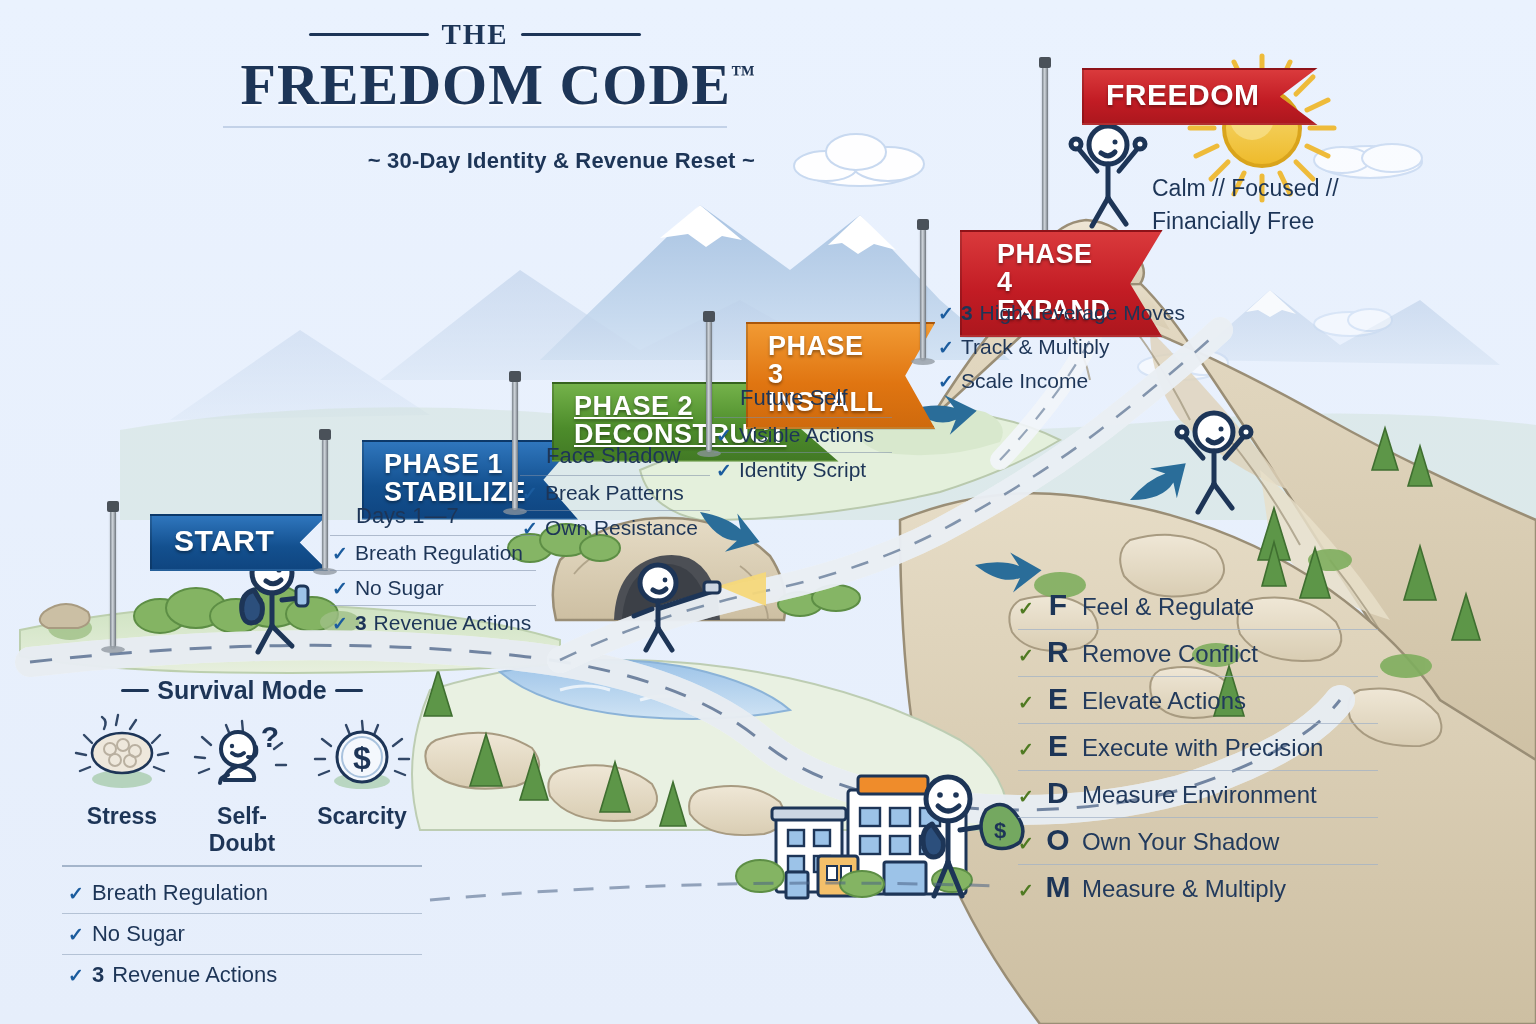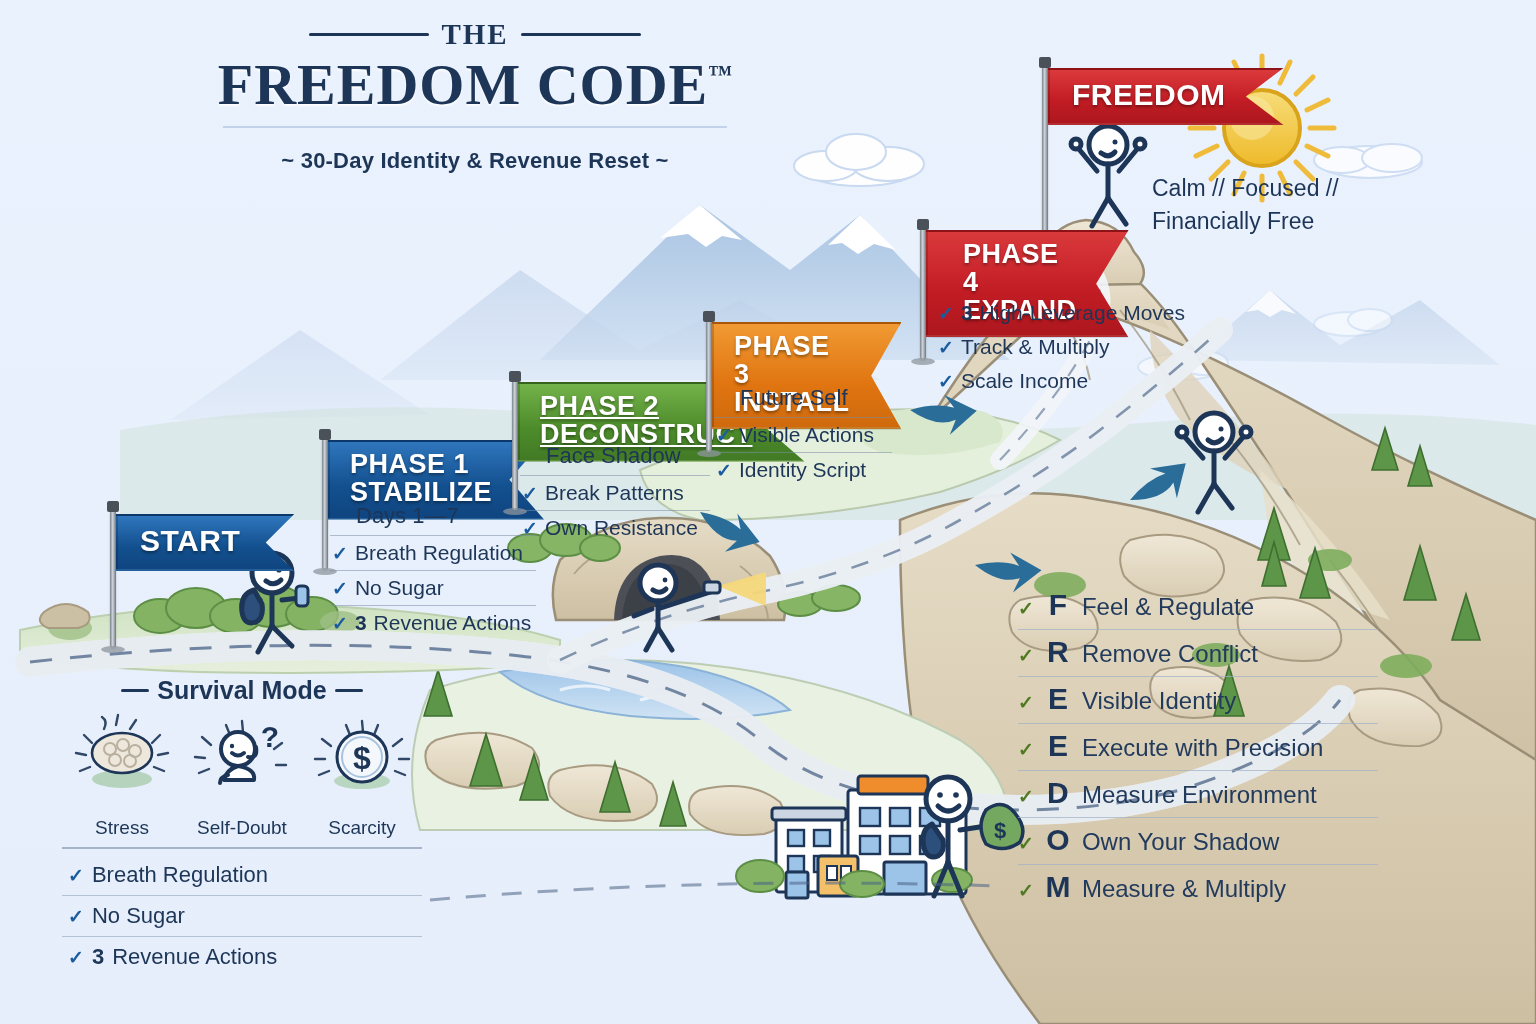--- a/index.html
+++ b/index.html
@@ -10,21 +10,21 @@
     font-family: "Liberation Sans", sans-serif;
   }
   #stage {
     position: relative;
     width: 1536px; height: 1024px;
     background: linear-gradient(180deg, #eaf1fd 0%, #e7eefb 55%, #e9f0fc 100%);
   }
   .abs { position: absolute; }
 
   
-  #title-block { left: 195px; top: 18px; width: 560px; text-align: center; }
+  #title-block { left: 195px; top: 18px; width: 560px; text-align: right; }
   #title-the-row { display: flex; align-items: center; justify-content: center; gap: 12px; }
   #title-the-row .rule { height: 3px; background: #1d3557; flex: 1 1 auto; max-width: 120px; border-radius: 2px;}
   #title-the {
     font-family: "Liberation Serif", serif;
     font-weight: bold; font-size: 29px; letter-spacing: 2px;
     color: #1d3557;
   }
   #title-main {
     font-family: "Liberation Serif", serif;
     font-weight: bold;
@@ -66,21 +66,21 @@
     position: absolute;
     color: #fff;
     padding: 9px 44px 11px 20px;
     line-height: 1.03;
     text-shadow: 0 2px 3px rgba(0,0,0,.38);
     border: 2px solid rgba(0,0,0,.18);
     box-shadow: 3px 4px 7px rgba(30,45,70,.30);
     clip-path: polygon(0 0, 100% 0, 100% 100%, 0 100%, 0 100%, 8% 50%);
     filter: none;
   }
-  .banner.notch { clip-path: polygon(0 0, 100% 0, 84% 50%, 100% 100%, 0 100%); padding-right: 50px; }
+  .banner.notch { clip-path: polygon(0 0, 100% 0, 84% 50%, 100% 100%, 0 100%); padding-right: 50px; margin-left: 34px; }
   .banner .l1 { font-weight: bold; font-size: 27px; letter-spacing: .5px; display:block; }
   .banner .l2 { font-weight: bold; font-size: 27px; letter-spacing: .5px; display:block; }
   .banner.small .l1 { font-size: 30px; }
   .b-blue   { background: linear-gradient(180deg,#2f76bd,#13508f 58%,#0f4580); }
   .b-green  { background: linear-gradient(180deg,#74b24a,#4d8c2b 58%,#427a25); text-decoration: underline; }
   .b-orange { background: linear-gradient(180deg,#f19a33,#e07511 58%,#cf6a0d); }
   .b-red    { background: linear-gradient(180deg,#da3a3c,#c21c24 58%,#ad171e); padding-left: 35px; }
 
   
   .phase-list { position: absolute; color: #1d3557; }
@@ -113,21 +113,21 @@
 
   
   #survival { left: 62px; top: 676px; width: 360px; }
   #survival .hd {
     display: flex; align-items: center; justify-content: center; gap: 8px;
     color: #1d3557; font-weight: bold; font-size: 25px; margin-bottom: 8px;
   }
   #survival .hd .dash { width: 28px; height: 3px; background: #1d3557; border-radius:2px;}
   #survival .icons { display: flex; justify-content: space-between; padding: 0 4px; }
   #survival .icon-cell { width: 112px; text-align: center; }
-  #survival .icon-cap { font-size: 19px; color: #1d3557; margin-top: 16px; }
+  #survival .icon-cap { font-size: 23px; color: #1d3557; margin-top: 2px; font-weight: bold; }
   #survival .bigsep { height: 2px; background: #8ea1bb; opacity:.75; margin: 8px 0 6px 0; }
   #survival .row {
     display: flex; align-items: baseline; gap: 8px;
     font-size: 22px; color: #1d3557; padding: 7px 0 7px 6px; white-space: nowrap;
   }
   #survival .sep { height: 1px; background: #a8b7cc; opacity: .8; }
 
   
   #summit-text {
     left: 1152px; top: 172px; width: 230px;
@@ -611,21 +611,21 @@
     <div class="sep"></div>
     <div class="row">
       <span class="chk green">✓</span>
       <span class="letter">R</span>
       <span class="txt">Remove Conflict</span>
     </div>
     <div class="sep"></div>
     <div class="row">
       <span class="chk green">✓</span>
       <span class="letter">E</span>
-      <span class="txt">Visible Identity</span>
+      <span class="txt">Elevate Actions</span>
     </div>
     <div class="sep"></div>
     <div class="row">
       <span class="chk green">✓</span>
       <span class="letter">E</span>
       <span class="txt">Execute with Precision</span>
     </div>
     <div class="sep"></div>
     <div class="row">
       <span class="chk green">✓</span>

